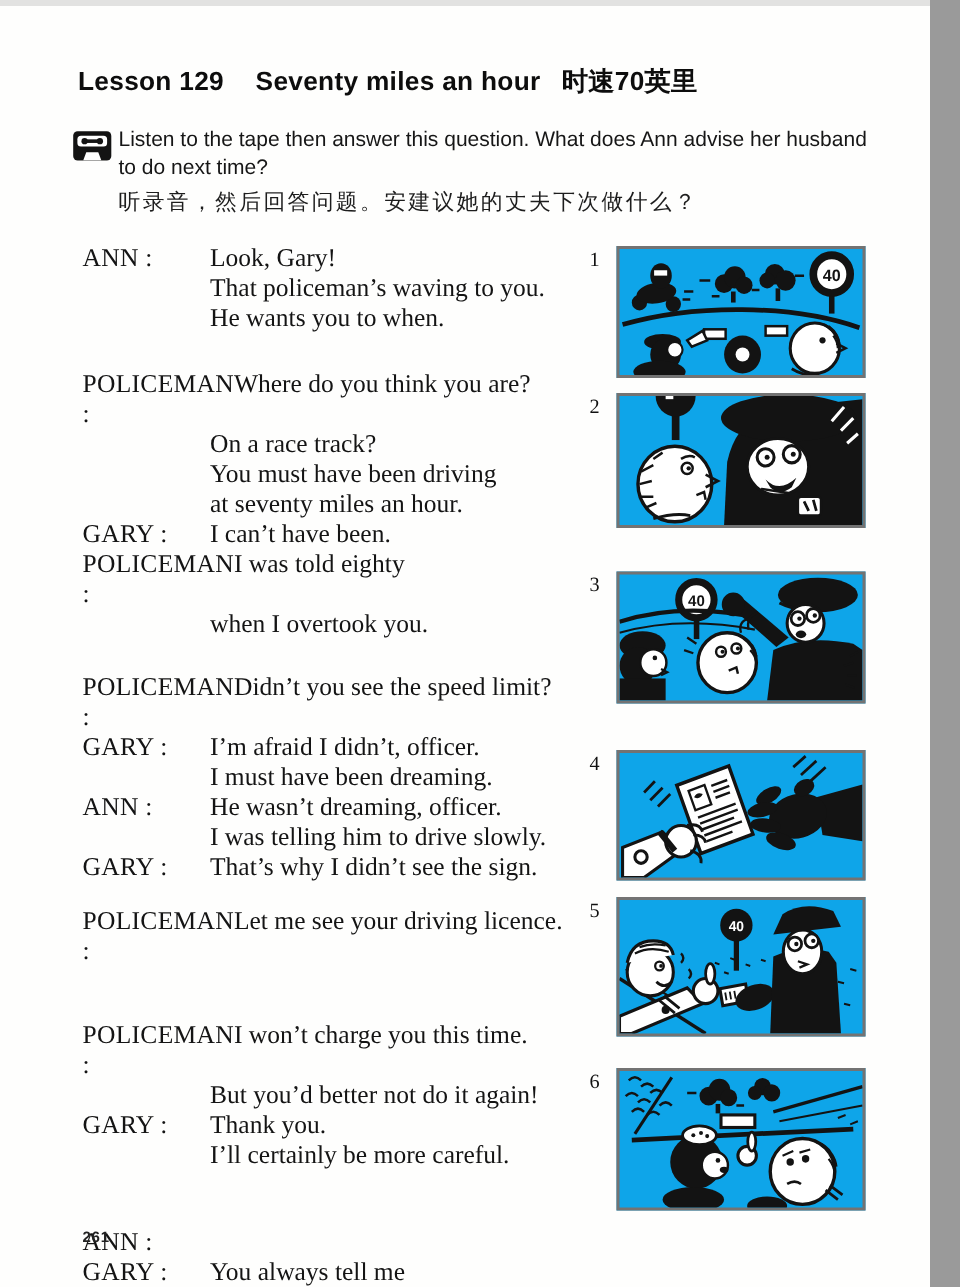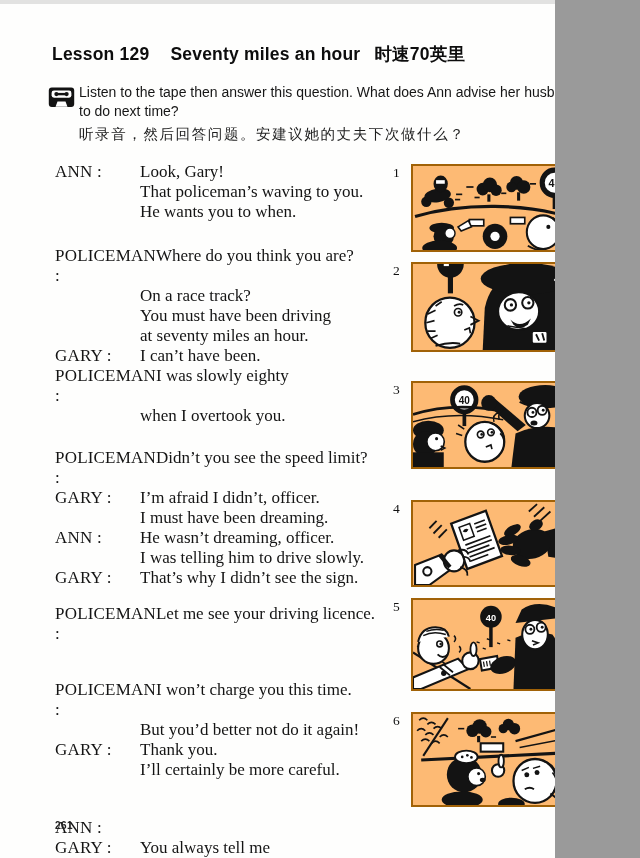--- a/index.html
+++ b/index.html
@@ -1,16 +1,16 @@
 <!DOCTYPE html>
 <html><head>
 <meta charset="utf-8">
 <style>
   html,body{margin:0;padding:0;background:#9a9a9a;}
-  .page{position:relative;width:555px;height:858px;background:#fefefd;overflow:hidden;
+  .page{position:relative;width:620px;height:858px;background:#fefefd;overflow:hidden;
         font-family:"Liberation Sans",sans-serif;color:#1a1a1a;}
   .top-strip{position:absolute;left:0;top:0;width:640px;height:4px;background:#e2e2e1;}
 
   
   .title{position:absolute;left:52px;top:42px;margin:0;font-size:17.5px;font-weight:bold;
          color:#0d0d0d;white-space:nowrap;letter-spacing:.2px;}
   .title .t-en{margin-left:16px;}
   .title .t-zh{margin-left:9px;font-family:"Liberation Sans","DejaVu Sans",sans-serif;}
 
   
@@ -24,21 +24,21 @@
   .dialogue{position:absolute;left:55px;top:162px;width:352px;
             font-family:"Liberation Serif","DejaVu Serif",serif;font-size:17px;color:#141414;}
   .dlg-row{display:flex;line-height:20px;}
   .dlg-speaker{flex:0 0 85px;letter-spacing:.2px;}
   .dlg-text{flex:1;}
 
   
   .panel-row{position:absolute;left:393px;display:flex;}
   .panel-number{width:18px;font-family:"Liberation Serif","DejaVu Serif",serif;
                 font-size:13.5px;color:#111;padding-top:1px;}
-  .panel-frame{border:2px solid #a16207;background:#fdba74;}
+  .panel-frame{border:2px solid #737373;background:#0ea5e9;}
   .panel-frame svg{display:block;}
 
   .page-number{position:absolute;left:55px;top:820px;font-size:10px;font-weight:bold;
                letter-spacing:.5px;color:#222;}
 </style>
 </head>
 <body>
 
 <div class="page">
   <div class="top-strip"></div>
@@ -95,21 +95,21 @@
         <div class="dlg-row">
           <span class="dlg-speaker"></span>
           <span class="dlg-text">at seventy miles an hour.</span>
         </div>
         <div class="dlg-row">
           <span class="dlg-speaker">GARY :</span>
           <span class="dlg-text">I can’t have been.</span>
         </div>
         <div class="dlg-row">
           <span class="dlg-speaker">POLICEMAN :</span>
-          <span class="dlg-text">I was slowly eighty</span>
+          <span class="dlg-text">I was told eighty</span>
         </div>
         <div class="dlg-row">
           <span class="dlg-speaker"></span>
           <span class="dlg-text">when I overtook you.</span>
         </div>
       </div>
       <div class="dlg-group" style="margin-top: 22px;">
         <div class="dlg-row">
           <span class="dlg-speaker">POLICEMAN :</span>
           <span class="dlg-text">Didn’t you see the speed limit?</span>

